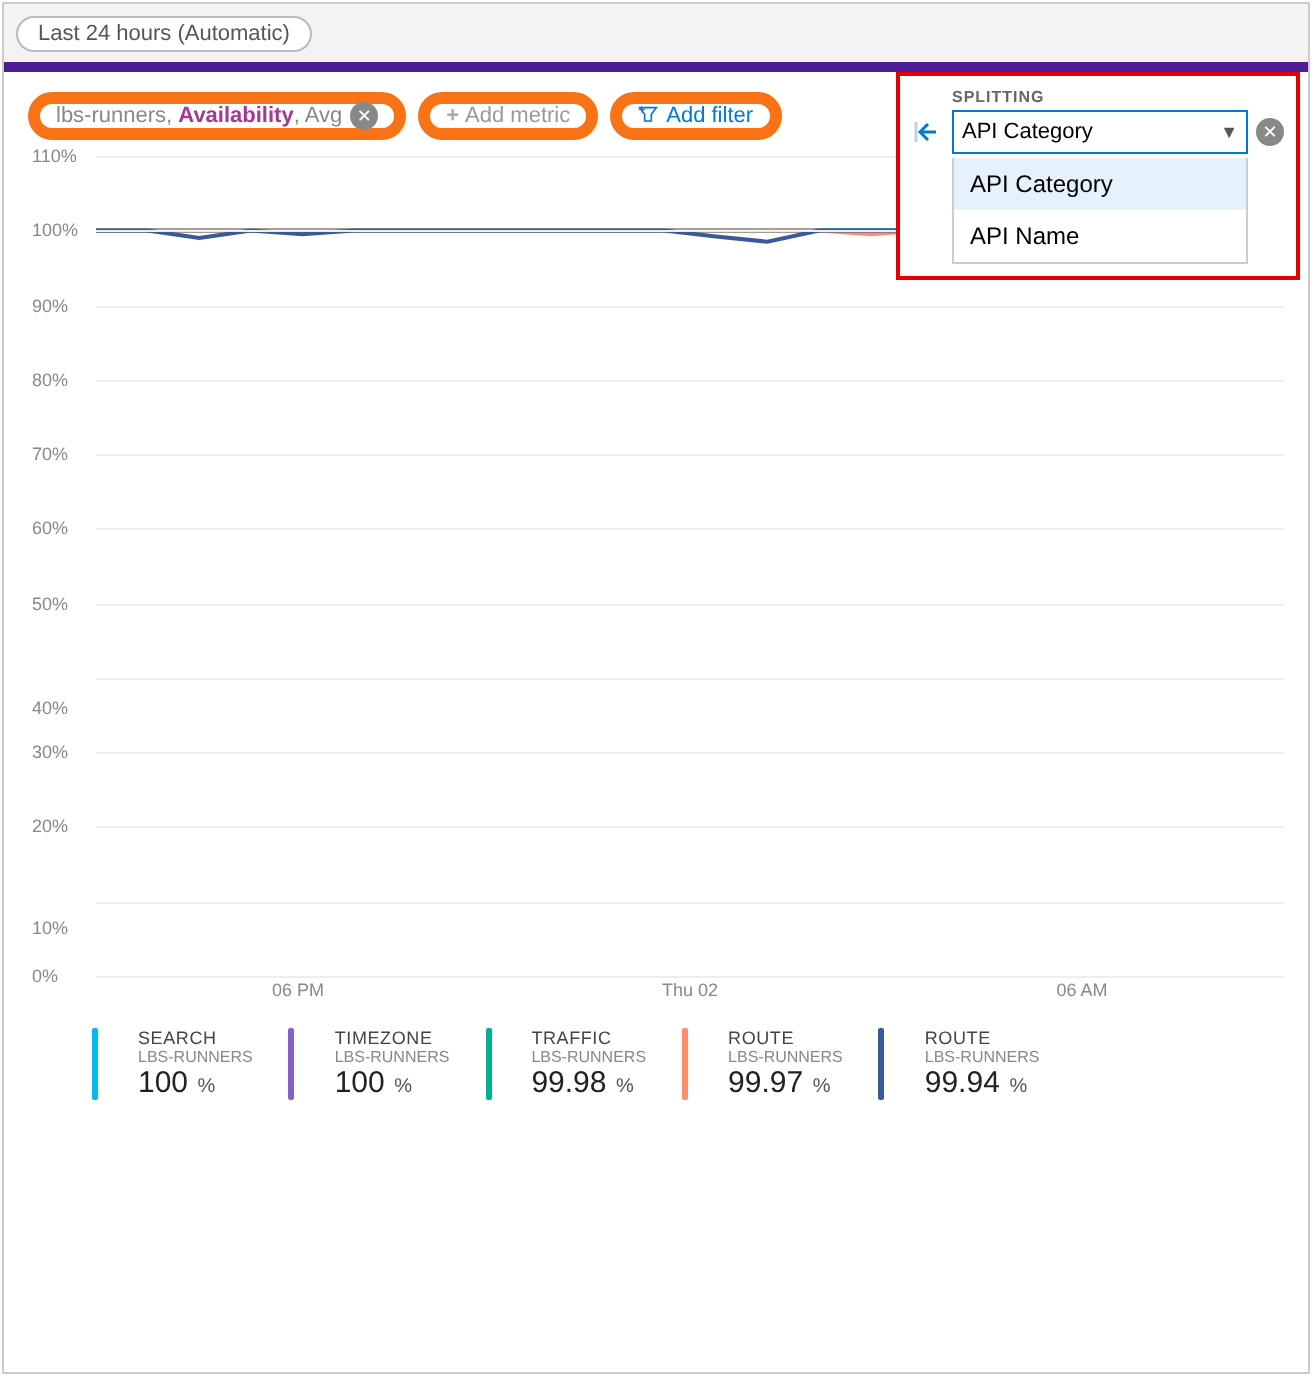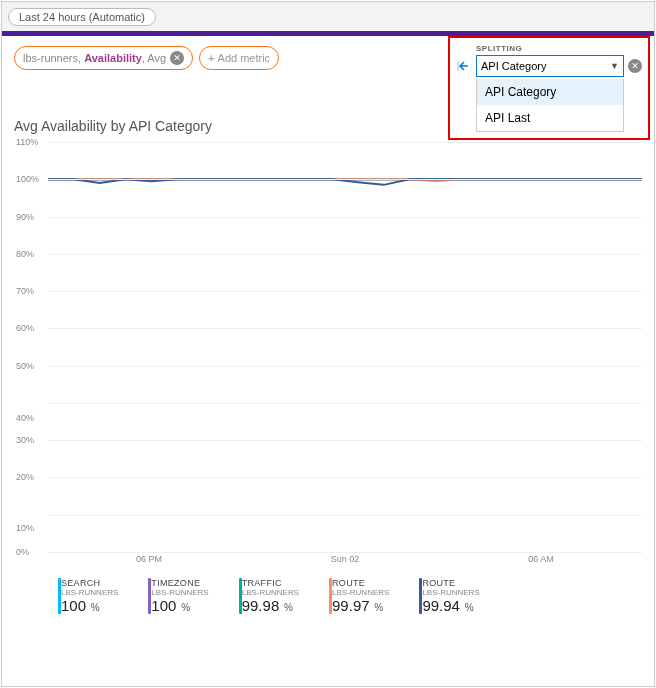--- a/index.html
+++ b/index.html
@@ -5,21 +5,21 @@
     * { box-sizing: border-box; margin: 0; padding: 0; font-family: "Segoe UI", -apple-system, sans-serif; }
     body { width: 656px; height: 688px; background: #fff; }
     .outer { border: 1px solid #ccc; width: 654px; height: 686px; margin: 1px; background: #fff; }
     .top-bar { background: #f3f3f3; padding: 5px 6px; border-bottom: 5px solid #4c1d95; }
     .time-pill {
       display: inline-block; background: #fff; border: 1px solid #bbb;
       border-radius: 12px; padding: 2px 10px; font-size: 11px; color: #555;
     }
     .toolbar { padding: 10px 12px 8px; position: relative; display: flex; gap: 6px; }
     .chip {
-      display: inline-flex; align-items: center; border: 1px solid #f97316;
+      display: inline-flex; align-items: center; border: 6px solid #f97316;
       border-radius: 14px; padding: 3px 8px; font-size: 11px; height: 24px;
       background: #fff;
     }
     .chip-metric { color: #888; }
     .chip-metric b { font-weight: 600; color: #a23a8f; }
     .chip-add { color: #999; }
     .chip-filter { color: #0078d4; }
     .close-x {
       display: inline-flex; width: 14px; height: 14px; background: #888;
       border-radius: 50%; color: #fff; font-size: 9px; align-items: center;
@@ -78,21 +78,21 @@
     }
     .plot-area svg { position: absolute; left: 0; right: 0; width: 100%; }
     .x-axis {
       position: absolute; left: 32px; right: 0; bottom: 0; height: 18px;
       display: flex;
     }
     .xlabel { font-size: 9px; color: #888; position: absolute; transform: translateX(-50%); }
     .legend {
       display: flex; padding: 6px 12px 10px 44px; gap: 18px;
     }
-    .legend-item { display: flex; gap: 0; margin-left: 12px; }
+    .legend-item { display: flex; gap: 20px; }
     .legend-bar { width: 3px; height: 36px; border-radius: 1px; }
     .legend-text { display: flex; flex-direction: column; }
     .legend-name { font-size: 9px; color: #444; letter-spacing: 0.3px; }
     .legend-sub { font-size: 8px; color: #888; }
     .legend-val { font-size: 15px; color: #222; margin-top: 0px; }
     .legend-val .pct { font-size: 10px; color: #555; margin-left: 2px; }
     .blue { background: #00bcf2; }
     .purple { background: #8661c5; }
     .teal { background: #00b294; }
     .coral { background: #ff8c6b; }
@@ -110,59 +110,67 @@
     <span class="chip chip-metric">
       <span>
         <span>lbs-runners</span>, <b>Availability</b>, <span>Avg</span>
       </span>
       <span class="close-x">✕</span>
     </span>
     <span class="chip chip-add">
       <span class="icon-plus">+</span>
         <span>Add metric</span>
     </span>
+    <span class="chip chip-filter">
+      <span class="icon-funnel">
+        <svg viewBox="0 0 12 12">
+            <path d="M4 1 L4 5 L1 9 L11 9 L8 5 L8 1 Z" fill="none" stroke="#0078d4" stroke-width="1" transform="rotate(180 6 5)"></path>
+            <text x="0" y="5" font-size="8" fill="#0078d4">+</text>
+          </svg>
+      </span>
+      <span>Add filter</span>
+    </span>
 
     <div class="split-panel">
       <div class="split-label">SPLITTING</div>
       <div class="split-row">
         <span class="split-arrow">
           <svg width="14" height="14" viewBox="0 0 14 14">
               <path d="M8 3 L4 7 L8 11 M4 7 L12 7" stroke="#0078d4" stroke-width="1.5" fill="none"></path>
               <path d="M2 2 L2 12" stroke="#0078d4" stroke-width="1.5" fill="none" opacity="0.3"></path>
             </svg>
         </span>
         <span class="split-select">
           <span>API Category</span>
           <span class="caret">▼</span>
         </span>
         <span class="split-x">✕</span>
       </div>
       <div class="split-options">
         <div class="split-opt sel">API Category</div>
-        <div class="split-opt">API Last</div>
+        <div class="split-opt">API Name</div>
       </div>
     </div>
   </div>
 
-  <div class="chart-title">Avg Availability by API Category</div>
 
   <div class="chart-zone">
     <div class="chart" id="chart">
       <div class="plot-area" id="plot">
           <svg viewBox="0 0 1000 410" preserveAspectRatio="none" style="height: 410px;">
             <path d="M0 37.27272727272731 L43.47826086956522 37.27272727272731 L86.95652173913044 37.27272727272731 L130.43478260869566 37.27272727272731 L173.91304347826087 37.27272727272731 L217.3913043478261 37.27272727272731 L260.8695652173913 37.27272727272731 L304.34782608695656 37.27272727272731 L347.82608695652175 37.27272727272731 L391.304347826087 37.27272727272731 L434.7826086956522 37.27272727272731 L478.26086956521743 37.27272727272731 L521.7391304347826 37.27272727272731 L565.2173913043478 37.27272727272731 L608.6956521739131 37.27272727272731 L652.1739130434783 37.27272727272731 L695.6521739130435 37.27272727272731 L739.1304347826086 37.27272727272731 L782.608695652174 37.27272727272731 L826.0869565217391 37.27272727272731 L869.5652173913044 37.27272727272731 L913.0434782608695 37.27272727272731 L956.5217391304349 37.27272727272731 L1000 37.27272727272731 " stroke="#00bcf2" stroke-width="2" fill="none" vector-effect="non-scaling-stroke"></path>
             <path d="M0 37.27272727272731 L43.47826086956522 37.27272727272731 L86.95652173913044 37.27272727272731 L130.43478260869566 37.27272727272731 L173.91304347826087 37.27272727272731 L217.3913043478261 37.27272727272731 L260.8695652173913 37.27272727272731 L304.34782608695656 37.27272727272731 L347.82608695652175 37.27272727272731 L391.304347826087 37.27272727272731 L434.7826086956522 37.27272727272731 L478.26086956521743 37.27272727272731 L521.7391304347826 37.27272727272731 L565.2173913043478 37.27272727272731 L608.6956521739131 37.27272727272731 L652.1739130434783 37.27272727272731 L695.6521739130435 37.27272727272731 L739.1304347826086 37.27272727272731 L782.608695652174 37.27272727272731 L826.0869565217391 37.27272727272731 L869.5652173913044 37.27272727272731 L913.0434782608695 37.27272727272731 L956.5217391304349 37.27272727272731 L1000 37.27272727272731 " stroke="#8661c5" stroke-width="2" fill="none" vector-effect="non-scaling-stroke"></path>
             <path d="M0 37.27272727272731 L43.47826086956522 37.27272727272731 L86.95652173913044 37.27272727272731 L130.43478260869566 37.27272727272731 L173.91304347826087 37.27272727272731 L217.3913043478261 37.27272727272731 L260.8695652173913 37.27272727272731 L304.34782608695656 37.27272727272731 L347.82608695652175 37.27272727272731 L391.304347826087 37.27272727272731 L434.7826086956522 37.27272727272731 L478.26086956521743 37.27272727272731 L521.7391304347826 37.27272727272731 L565.2173913043478 37.27272727272731 L608.6956521739131 37.27272727272731 L652.1739130434783 37.27272727272731 L695.6521739130435 37.27272727272731 L739.1304347826086 37.27272727272731 L782.608695652174 37.27272727272731 L826.0869565217391 37.27272727272731 L869.5652173913044 37.27272727272731 L913.0434782608695 37.27272727272731 L956.5217391304349 37.27272727272731 L1000 37.27272727272731 " stroke="#00b294" stroke-width="2" fill="none" vector-effect="non-scaling-stroke"></path>
             <path d="M0 37.27272727272731 L43.47826086956522 37.27272727272731 L86.95652173913044 37.27272727272731 L130.43478260869566 37.27272727272731 L173.91304347826087 37.27272727272731 L217.3913043478261 37.27272727272731 L260.8695652173913 37.27272727272731 L304.34782608695656 37.27272727272731 L347.82608695652175 37.27272727272731 L391.304347826087 37.27272727272731 L434.7826086956522 37.27272727272731 L478.26086956521743 37.27272727272731 L521.7391304347826 37.27272727272731 L565.2173913043478 37.27272727272731 L608.6956521739131 37.27272727272731 L652.1739130434783 39.136363636363626 L695.6521739130435 37.27272727272731 L739.1304347826086 37.27272727272731 L782.608695652174 37.27272727272731 L826.0869565217391 37.27272727272731 L869.5652173913044 37.27272727272731 L913.0434782608695 37.27272727272731 L956.5217391304349 37.27272727272731 L1000 37.27272727272731 " stroke="#ff8c6b" stroke-width="2" fill="none" vector-effect="non-scaling-stroke"></path>
             <path d="M0 37.27272727272731 L43.47826086956522 37.27272727272731 L86.95652173913044 41 L130.43478260869566 37.27272727272731 L173.91304347826087 39.136363636363626 L217.3913043478261 37.27272727272731 L260.8695652173913 37.27272727272731 L304.34782608695656 37.27272727272731 L347.82608695652175 37.27272727272731 L391.304347826087 37.27272727272731 L434.7826086956522 37.27272727272731 L478.26086956521743 37.27272727272731 L521.7391304347826 40.25454545454545 L565.2173913043478 42.86363636363632 L608.6956521739131 37.27272727272731 L652.1739130434783 37.27272727272731 L695.6521739130435 37.27272727272731 L739.1304347826086 37.27272727272731 L782.608695652174 37.27272727272731 L826.0869565217391 37.27272727272731 L869.5652173913044 37.27272727272731 L913.0434782608695 37.27272727272731 L956.5217391304349 37.27272727272731 L1000 37.27272727272731 " stroke="#3b5998" stroke-width="2" fill="none" vector-effect="non-scaling-stroke"></path>
           </svg>
         </div>
       <div class="x-axis" id="xaxis">
           <div class="xlabel" style="left: 17%;">06 PM</div>
-          <div class="xlabel" style="left: 50%;">Sun 02</div>
+          <div class="xlabel" style="left: 50%;">Thu 02</div>
           <div class="xlabel" style="left: 83%;">06 AM</div>
         </div>
     <div class="gridline" style="top: 410px;"></div>
         <div class="ylabel" style="top: 410px;">0%</div>
         <div class="gridline" style="top: 372.727px;"></div>
         <div class="ylabel" style="top: 386px;">10%</div>
         <div class="gridline" style="top: 335.455px;"></div>
         <div class="ylabel" style="top: 335.455px;">20%</div>
         <div class="gridline" style="top: 298.182px;"></div>
         <div class="ylabel" style="top: 298.182px;">30%</div>

